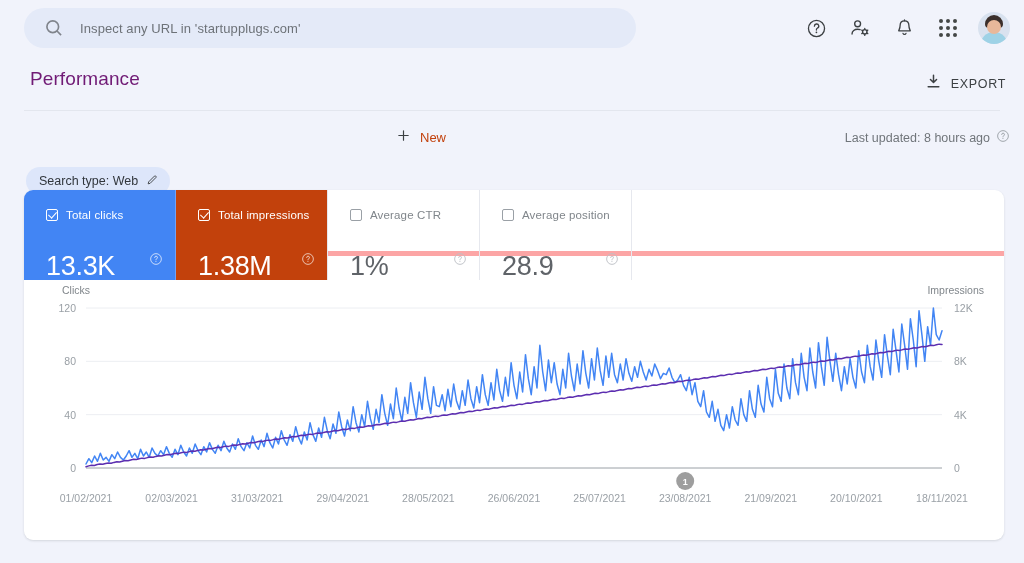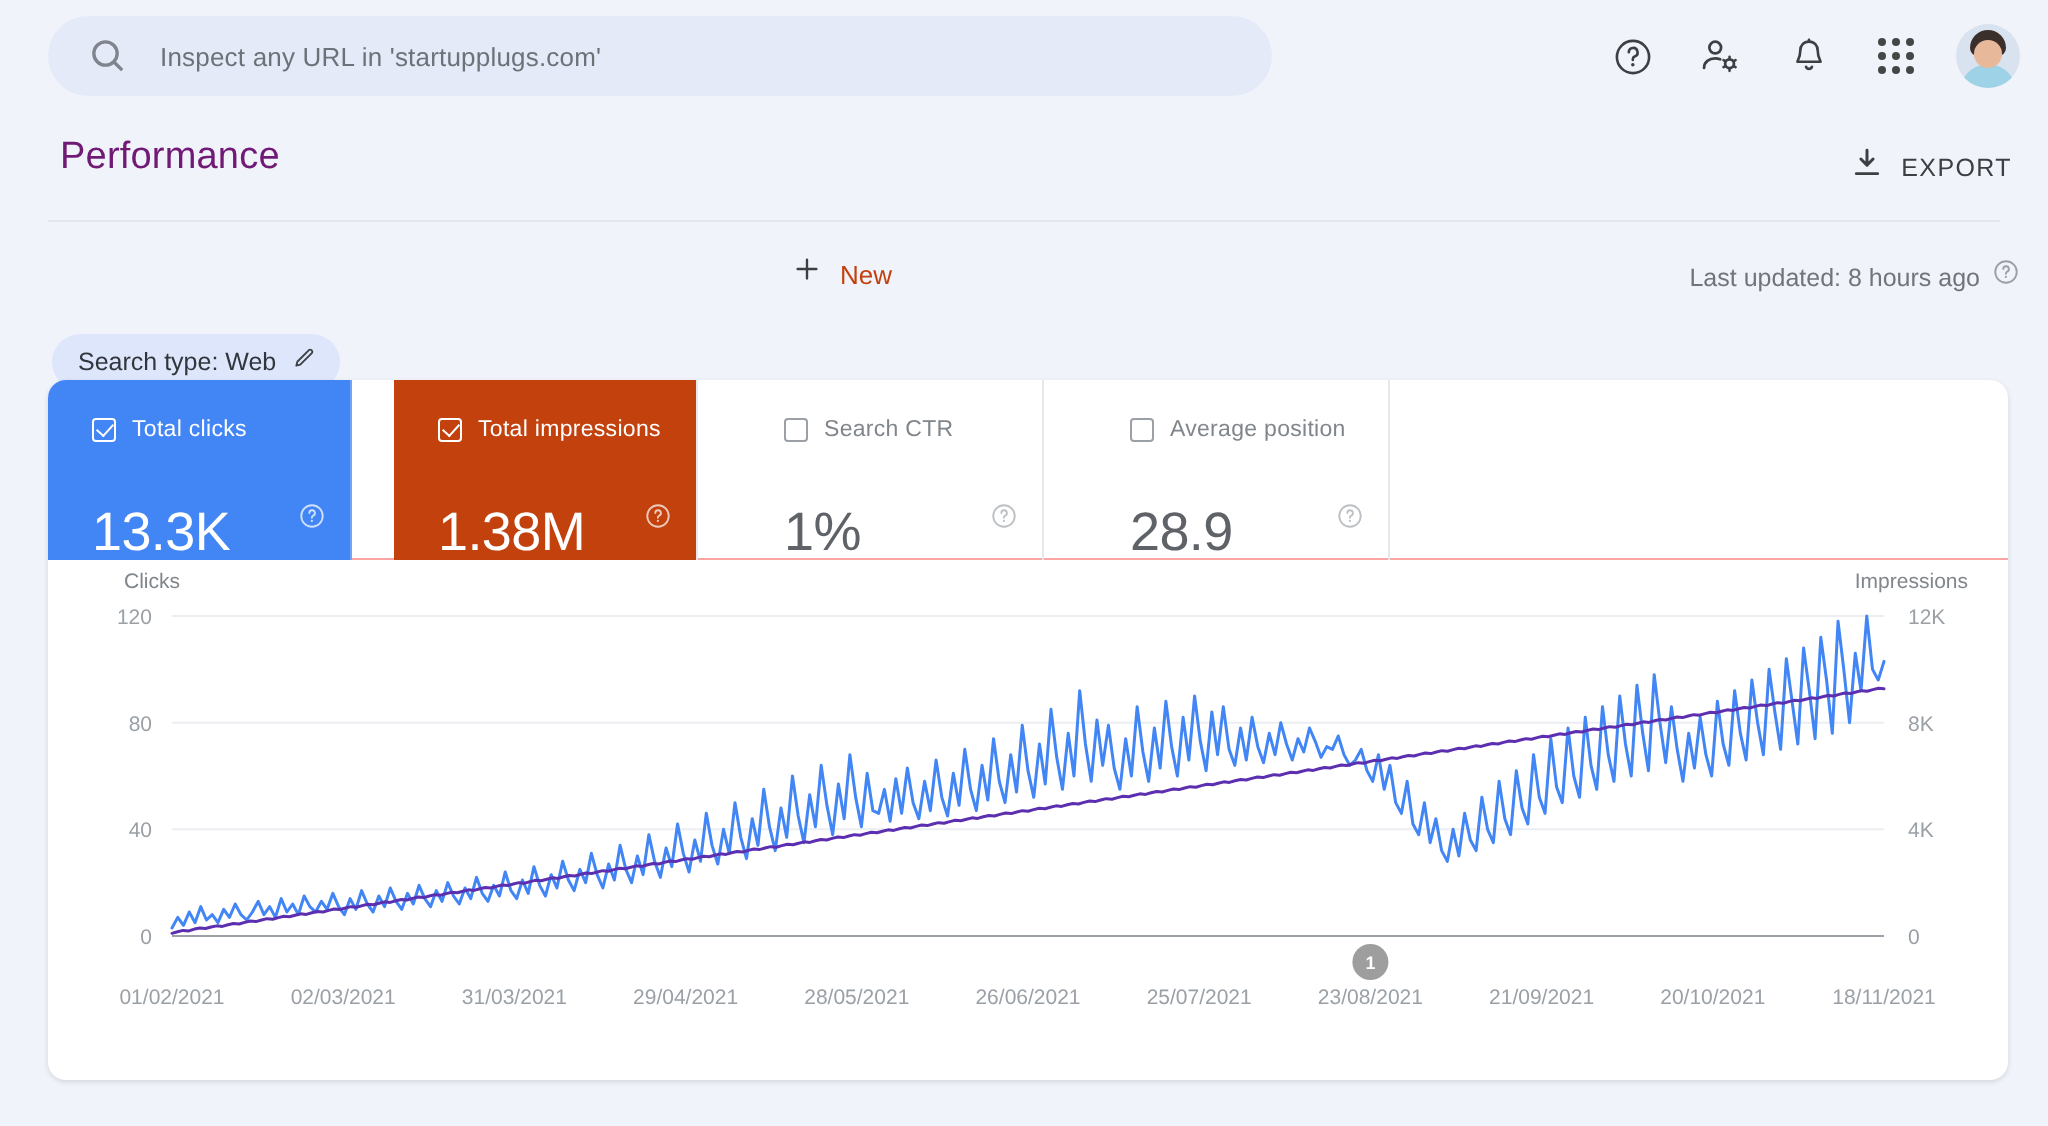--- a/index.html
+++ b/index.html
@@ -57,21 +57,21 @@
   .lastupd-text { font-size:12.5px; color:#70757a; }
 
   
   .maincard {
     position:absolute; left:24px; top:190px; width:980px; height:350px;
     background:#fff; border-radius:9px; box-shadow:0 1px 2px rgba(60,64,67,.10), 0 1px 3px rgba(60,64,67,.06);
     overflow:hidden;
   }
 
   
-  .tiles { position:absolute; left:0; top:0; height:90px; width:100%; display:flex; border-bottom:1px solid #fca5a5;gap:21px; }
+  .tiles { position:absolute; left:0; top:0; height:66px; width:100%; display:flex; border-bottom:5px solid #fca5a5; }
   .tile { position:relative; width:152px; height:90px; border-right:1px solid #e6e8ee; cursor:pointer; flex:none; }
   .tile.filler { flex:1; width:auto; border-right:none; }
   .tile-head { position:absolute; left:22px; top:19px; display:flex; align-items:center; gap:8px; }
   .cbox { width:12px; height:12px; border:1.6px solid #9aa0a6; border-radius:2px; position:relative; flex:none; }
   .cbox.on { border-color:#fff; }
   .cbox.on:after {
     content:""; position:absolute; left:3px; top:0px; width:4px; height:7px;
     border:solid #fff; border-width:0 1.6px 1.6px 0; transform:rotate(42deg);
   }
   .tile-label { font-size:11.5px; letter-spacing:.15px; }
@@ -224,21 +224,21 @@
               <circle cx="12" cy="12" r="9.2" fill="none" stroke="rgba(255,255,255,.72)" stroke-width="1.6"></circle>
               <path d="M9.7 9.5a2.4 2.4 0 1 1 3.1 2.3c-.6.3-.9.7-.9 1.4v.3" fill="none" stroke="rgba(255,255,255,.72)" stroke-width="1.6" stroke-linecap="round"></path>
               <circle cx="11.9" cy="16.2" r=".95" fill="rgba(255,255,255,.72)"></circle>
             </svg>
         </span>
       </div>
 
       <div class="tile tile-plain">
         <div class="tile-head">
           <span class="cbox"></span>
-          <span class="tile-label">Search CTR</span>
+          <span class="tile-label">Average CTR</span>
         </div>
         <div class="tile-value">1%</div>
         <span class="tile-help">
           <svg width="14" height="14" viewBox="0 0 24 24">
               <circle cx="12" cy="12" r="9.2" fill="none" stroke="#bdc1c6" stroke-width="1.6"></circle>
               <path d="M9.7 9.5a2.4 2.4 0 1 1 3.1 2.3c-.6.3-.9.7-.9 1.4v.3" fill="none" stroke="#bdc1c6" stroke-width="1.6" stroke-linecap="round"></path>
               <circle cx="11.9" cy="16.2" r=".95" fill="#bdc1c6"></circle>
             </svg>
         </span>
       </div>

